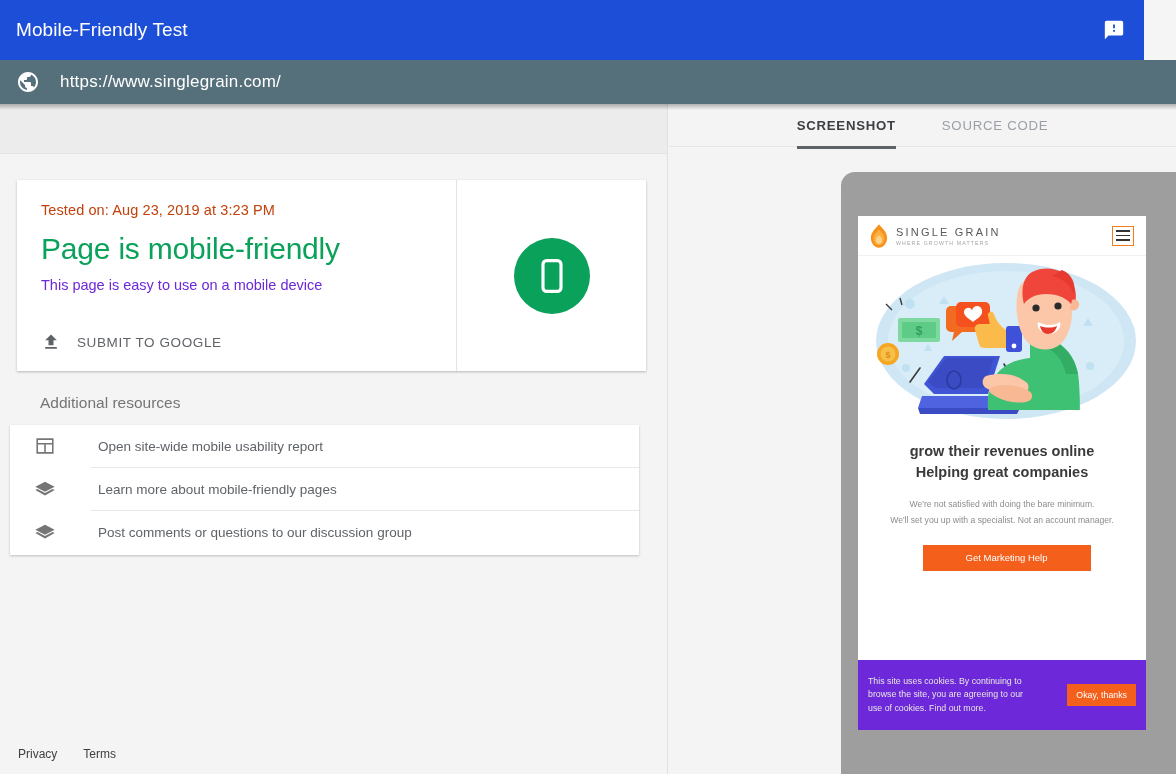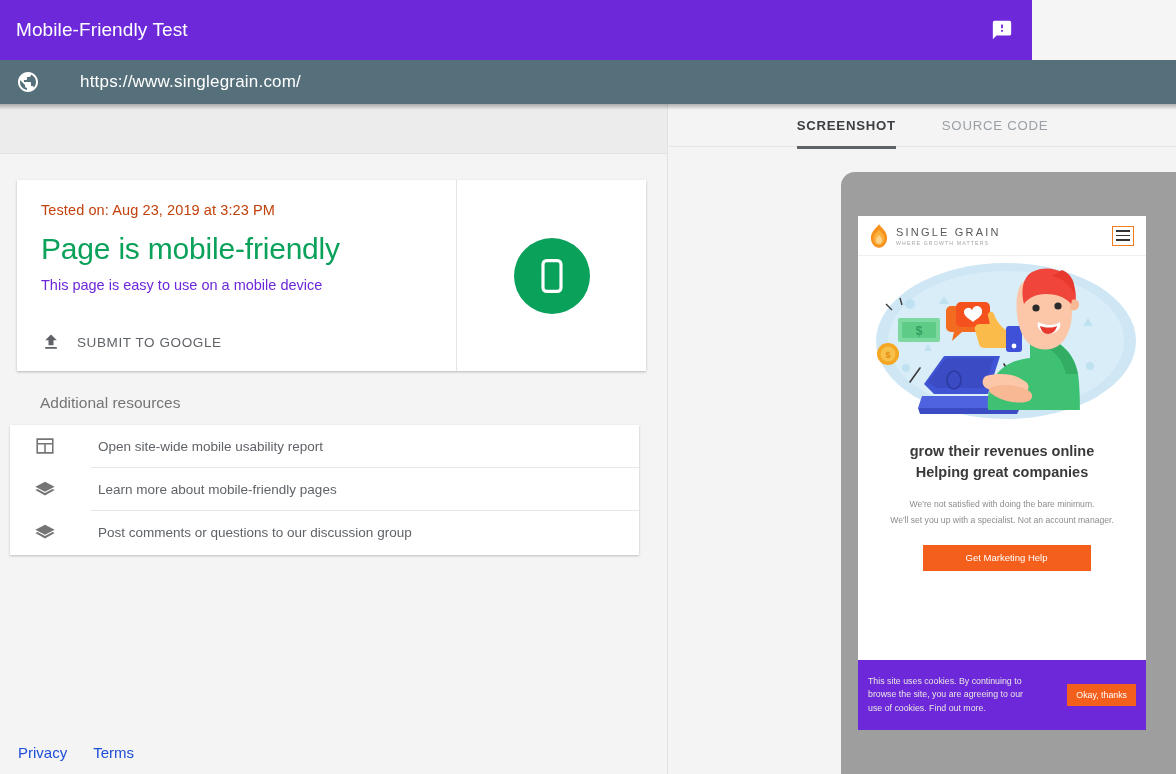--- a/index.html
+++ b/index.html
@@ -5,22 +5,22 @@
   * { box-sizing: border-box; margin: 0; padding: 0; }
   html, body {
     width: 1176px; height: 774px;
     font-family: "Liberation Sans", sans-serif;
     background: #f5f5f5;
     overflow: hidden;
   }
 
   
   .app-header {
-    position: absolute; left: 0; top: 0; width: 1032px; height: 60px;
-    background: #6d28d9;
+    position: absolute; left: 0; top: 0; width: 1144px; height: 60px;
+    background: #1d4ed8;
     display: flex; align-items: center;
   }
   .app-title {
     color: #ffffff; font-size: 19px; font-weight: 400;
     margin-left: 16px; letter-spacing: .1px;
   }
   .header-spacer { flex: 1; }
   .feedback-btn {
     width: 48px; height: 48px; margin-right: 6px;
     display: flex; align-items: center; justify-content: center;
@@ -28,21 +28,21 @@
   }
 
   
   .url-bar {
     position: absolute; left: 0; top: 60px; width: 1176px; height: 44px;
     background: #56707b;
     display: flex; align-items: center;
   }
   .globe-icon { width: 24px; height: 24px; margin-left: 16px; flex: none; }
   .url-text {
-    color: #ffffff; font-size: 17px; margin-left: 40px;
+    color: #ffffff; font-size: 17px; margin-left: 20px;
     letter-spacing: .2px; white-space: nowrap; overflow: hidden;
   }
 
   
   .chrome-shadow {
     position: absolute; left: 0; top: 104px; width: 1176px; height: 6px;
     background: linear-gradient(to bottom, rgba(0,0,0,.28), rgba(0,0,0,0));
     z-index: 6; pointer-events: none;
   }
 
@@ -108,21 +108,21 @@
     margin-left: 42px; color: #5f6368; font-size: 13.5px;
   }
   .resource-sep {
     height: 1px; background: #e8e8e8; margin-left: 81px;
   }
 
   .footer-links {
     position: absolute; left: 18px; bottom: 13px;
     display: flex; gap: 26px;
   }
-  .footer-link { color: #1d4ed8; font-size: 15px; cursor: pointer; }
+  .footer-link { color: #404040; font-size: 12px; cursor: pointer; }
 
   
   .right-pane {
     position: absolute; left: 669px; top: 104px; width: 507px; height: 670px;
     background: #f4f4f4;
   }
   .tab-bar {
     position: absolute; left: 0; top: 0; width: 507px; height: 43px;
     border-bottom: 1px solid #e6e6e6;
     display: flex; align-items: flex-start; justify-content: center;

